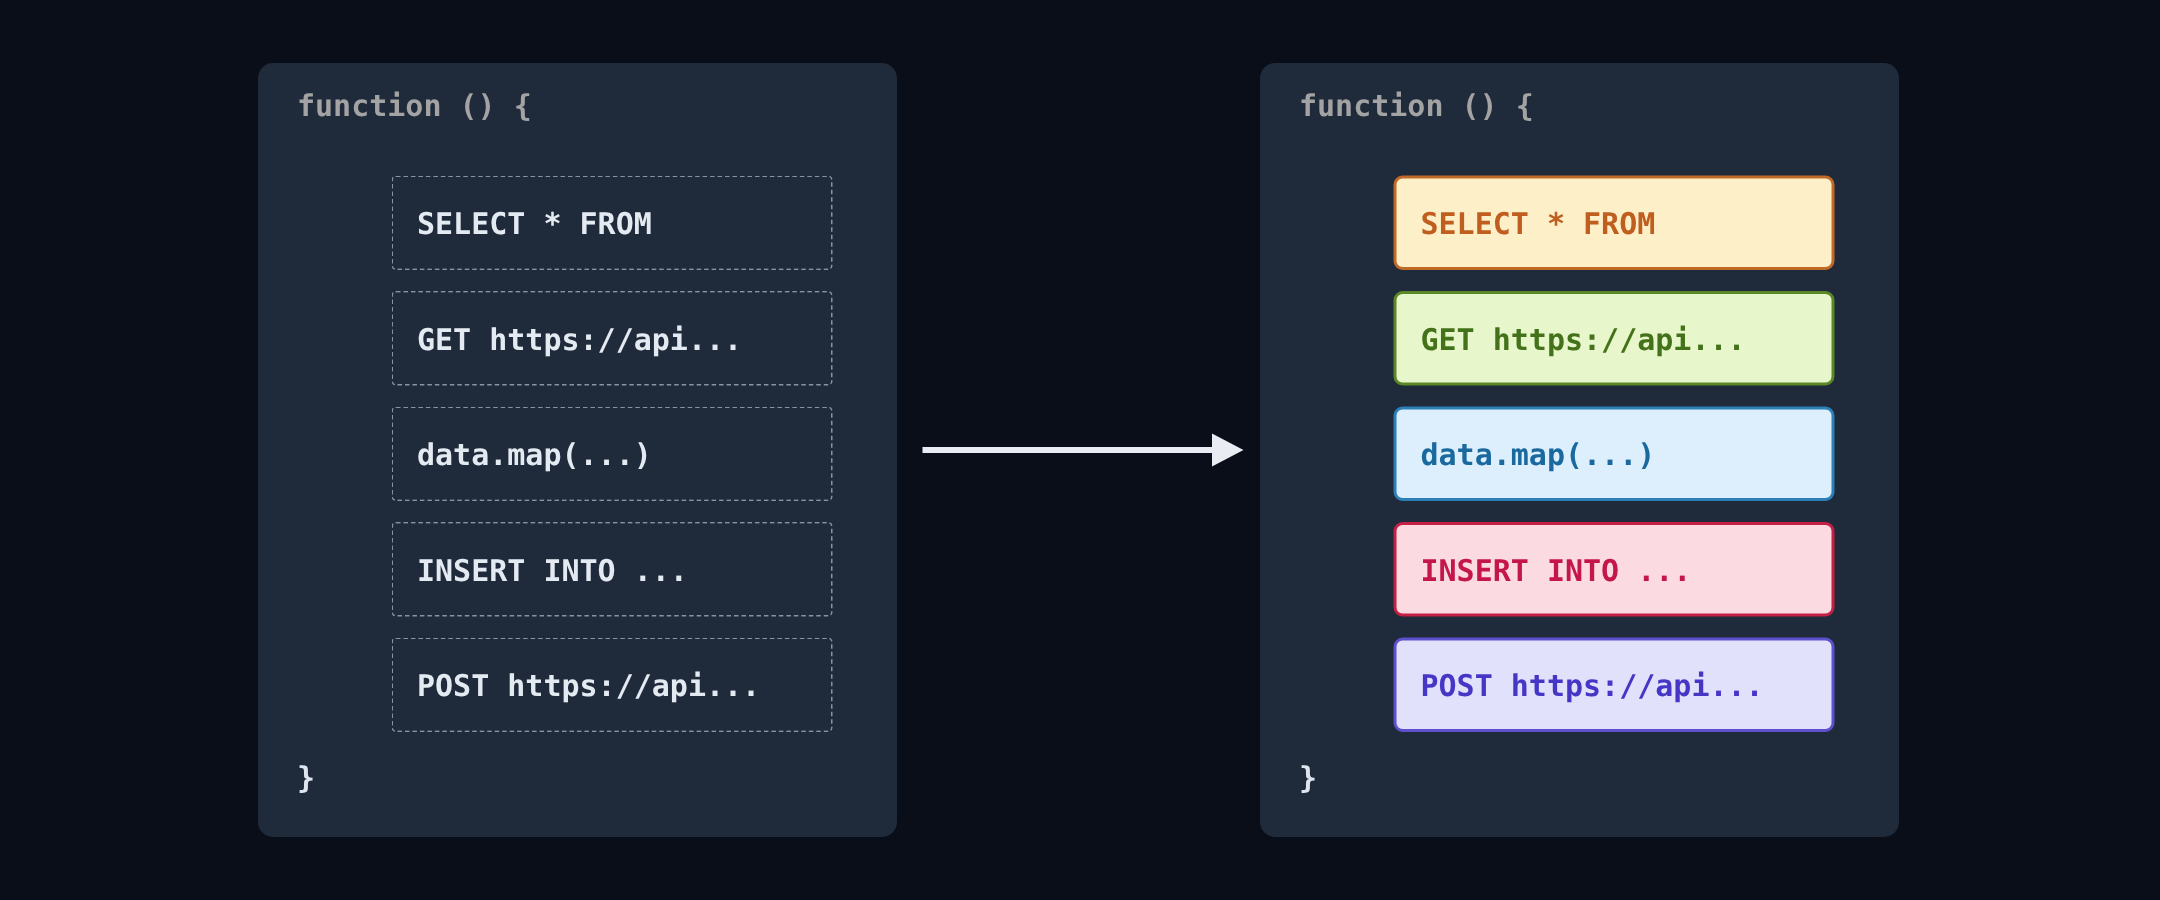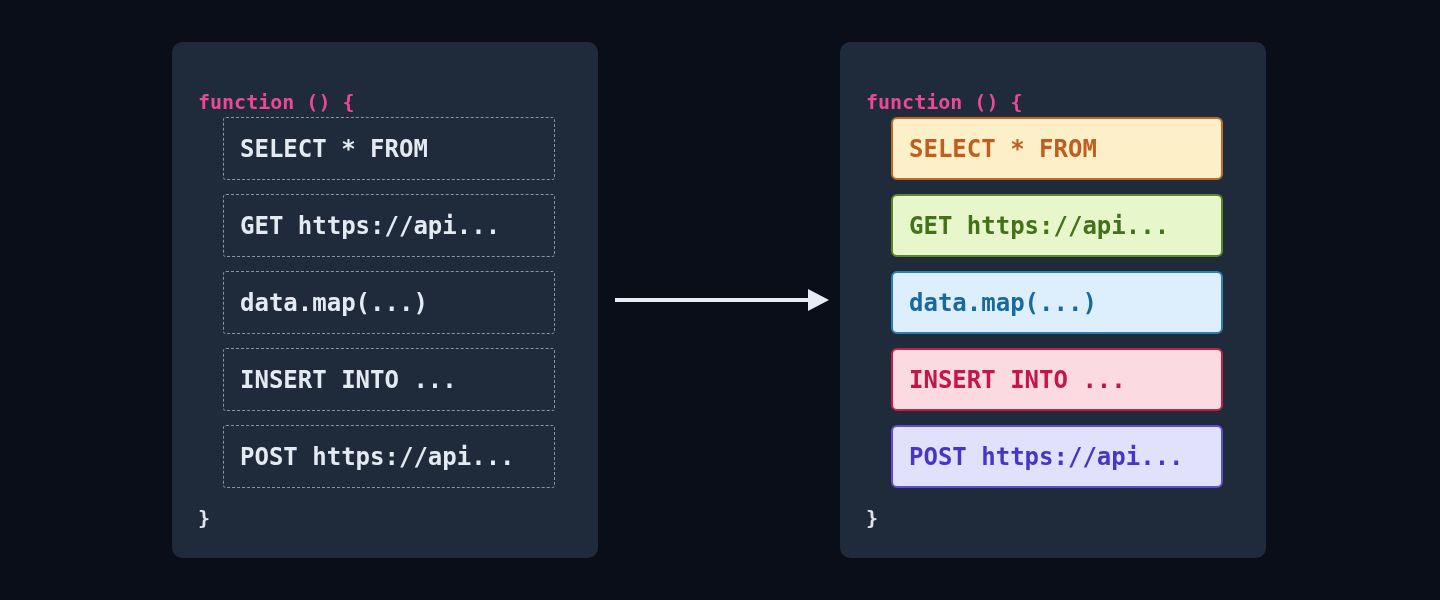--- a/index.html
+++ b/index.html
@@ -15,25 +15,25 @@
     top: 42px;
     width: 426px;
     height: 516px;
     background: #1f2a3a;
     border-radius: 10px;
   }
   .panel-left  { left: 172px; }
   .panel-right { left: 840px; }
   .fn-title {
     position: absolute;
-    left: 26px; top: 48px;
+    left: 26px; top: 16px;
     font-size: 20px;
     font-weight: bold;
     line-height: 24px;
-    color: #ec4899;
+    color: #a3a3a3;
     letter-spacing: 0px;
     white-space: pre;
   }
   .fn-close {
     position: absolute;
     left: 26px; top: 464px;
     font-size: 20px;
     font-weight: bold;
     line-height: 24px;
     color: #dfe5ee;
@@ -44,23 +44,24 @@
     width: 332px;
     display: flex;
     flex-direction: column;
     gap: 14px;
   }
   .code-box {
     height: 63px;
     display: flex;
     align-items: center;
     padding-left: 16px;
-    font-size: 24px;
+    font-size: 20px;
     font-weight: bold;
     white-space: pre;
+    margin-left: 38px;
   }
   .code-box.dashed {
     border: 1.5px dashed #8a93a2;
     border-radius: 3px;
     color: #e4eaf1;
     background: transparent;
   }
   .code-box.solid {
     border: 2px solid;
     border-radius: 6px;

